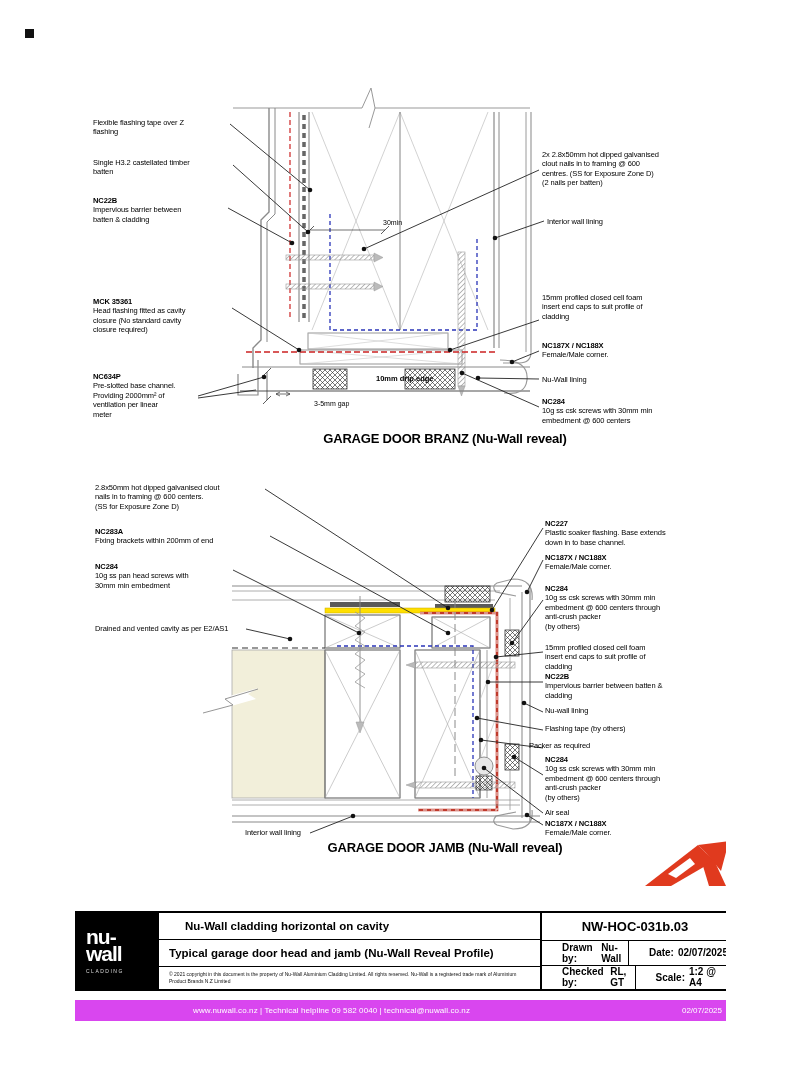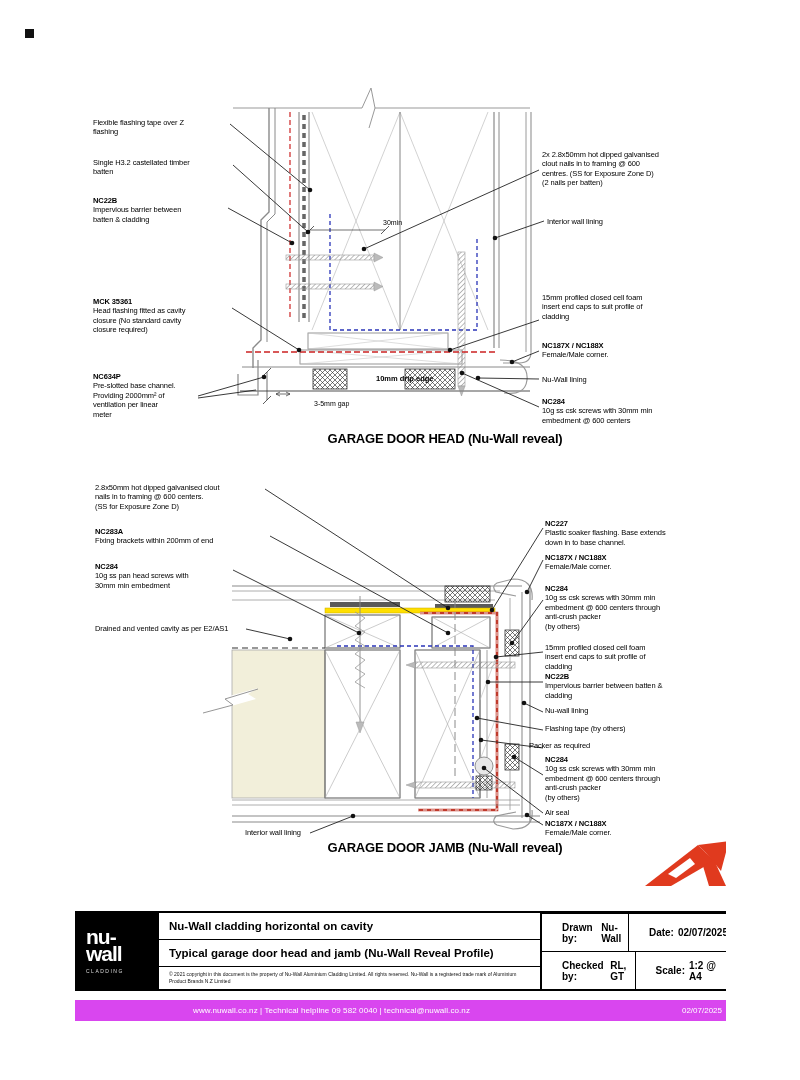--- a/index.html
+++ b/index.html
@@ -20,21 +20,21 @@
   .branz .bline .b2{color:#e03a1e;}
   .branz .bnum{font-size:6.5px;color:#444;margin-top:1px;}
   
   .tblock{position:absolute;left:75px;top:911px;width:655px;height:80px;border:2px solid #000;
           display:grid;grid-template-columns:80px 1fr 186px;box-sizing:border-box;background:#fff;}
   .tb-logo{background:#000;color:#fff;display:flex;flex-direction:column;justify-content:center;
            padding-left:9px;box-sizing:border-box;}
   .tb-logo .l1{font-size:21px;font-weight:bold;line-height:0.82;letter-spacing:-1px;}
   .tb-logo .tag{font-size:5px;letter-spacing:1.5px;margin-top:6px;color:#ddd;}
   .tb-mid{display:flex;flex-direction:column;border-left:2px solid #000;border-right:2px solid #000;box-sizing:border-box;}
-  .tb-mid .r1{flex:0 0 26px;display:flex;align-items:center;padding-left:10px;font-size:11.5px;font-weight:bold;}
+  .tb-mid .r1{flex:0 0 26px;display:flex;align-items:center;padding-left:10px;font-size:11.5px;font-weight:bold;margin-left:16px;}
   .tb-mid .r2{flex:0 0 26px;display:flex;align-items:center;padding-left:10px;font-size:11.5px;font-weight:bold;border-top:1px solid #000;}
   .tb-mid .r3{flex:1;display:flex;align-items:center;padding:0 10px;font-size:5px;line-height:1.5;border-top:1px solid #000;color:#111;}
   .tb-right{display:flex;flex-direction:column;box-sizing:border-box;}
   .tb-right .num{flex:0 0 27px;display:flex;align-items:center;justify-content:center;
                  font-size:13px;font-weight:bold;letter-spacing:0;}
   .tb-right .row{flex:1;display:flex;border-top:1px solid #000;}
   .tb-right .cell{flex:1;display:flex;align-items:center;gap:4px;padding-left:20px;font-size:10px;font-weight:bold;}
   .tb-right .cell+.cell{border-left:1px solid #000;}
   
   .footer{position:absolute;left:75px;top:1000px;width:655px;height:21px;background:#d946ef;
@@ -309,21 +309,21 @@
     <span class="txt">Nu-Wall lining</span>
   </div>
   <div class="lbl" style="left:542px;top:397px;width:190px">
     <span class="code">NC284</span>
     <span class="txt">10g ss csk screws with 30mm min
 embedment @ 600 centers</span>
   </div>
   <div class="dim" style="left:335px;top:219px">30min</div>
   <div class="dim b" style="left:328px;top:374px">10mm drip edge</div>
   <div class="dim" style="left:266px;top:400px">3-5mm gap</div>
-  <div class="dtitle" style="left:305px;top:431px;width:280px">GARAGE DOOR HEAD (Nu-Wall reveal)</div>
+  <div class="dtitle" style="left:305px;top:431px;width:280px">GARAGE DOOR BRANZ (Nu-Wall reveal)</div>
 
   <div class="lbl" style="left:95px;top:483px;width:175px">
     <span class="txt">2.8x50mm hot dipped galvanised clout
 nails in to framing @ 600 centers.
 (SS for Exposure Zone D)</span>
   </div>
   <div class="lbl" style="left:95px;top:527px;width:180px">
     <span class="code">NC283A</span>
     <span class="txt">Fixing brackets within 200mm of end</span>
   </div>
@@ -403,20 +403,21 @@
       <div class="l1">nu-</div>
       <div class="l1">wall</div>
       <div class="tag">CLADDING</div>
     </div>
     <div class="tb-mid">
       <div class="r1">Nu-Wall cladding horizontal on cavity</div>
       <div class="r2">Typical garage door head and jamb (Nu-Wall Reveal Profile)</div>
       <div class="r3">© 2021 copyright in this document is the property of Nu-Wall Aluminium Cladding Limited.  All rights reserved. Nu-Wall is a registered trade mark of Aluminium Product Brands N.Z Limited</div>
     </div>
     <div class="tb-right">
+      <div class="num">NW-HOC-031b.03</div>
       <div class="row">
         <div class="cell">
           <span>Drawn by:</span>
           <span>Nu-Wall</span>
         </div>
         <div class="cell">
           <span>Date:</span>
           <span>02/07/2025</span>
         </div>
       </div>

